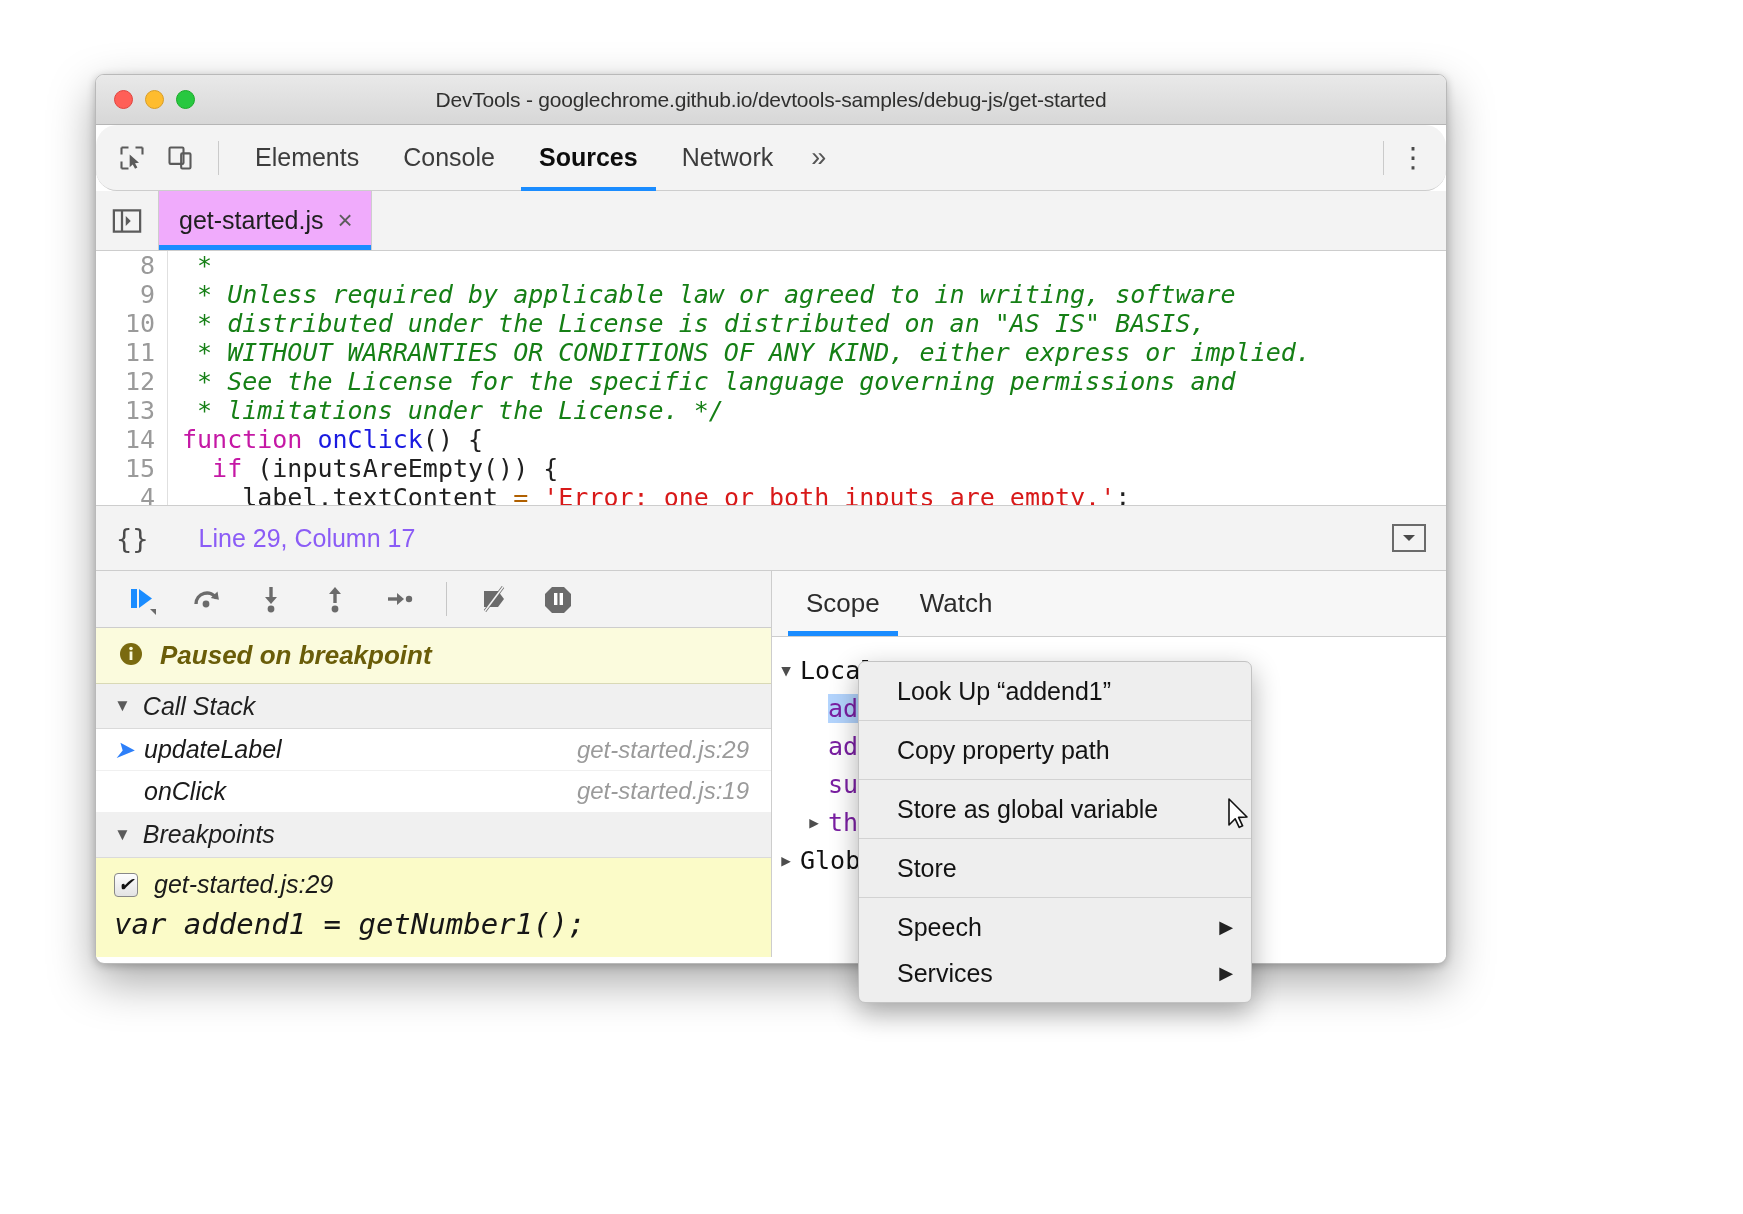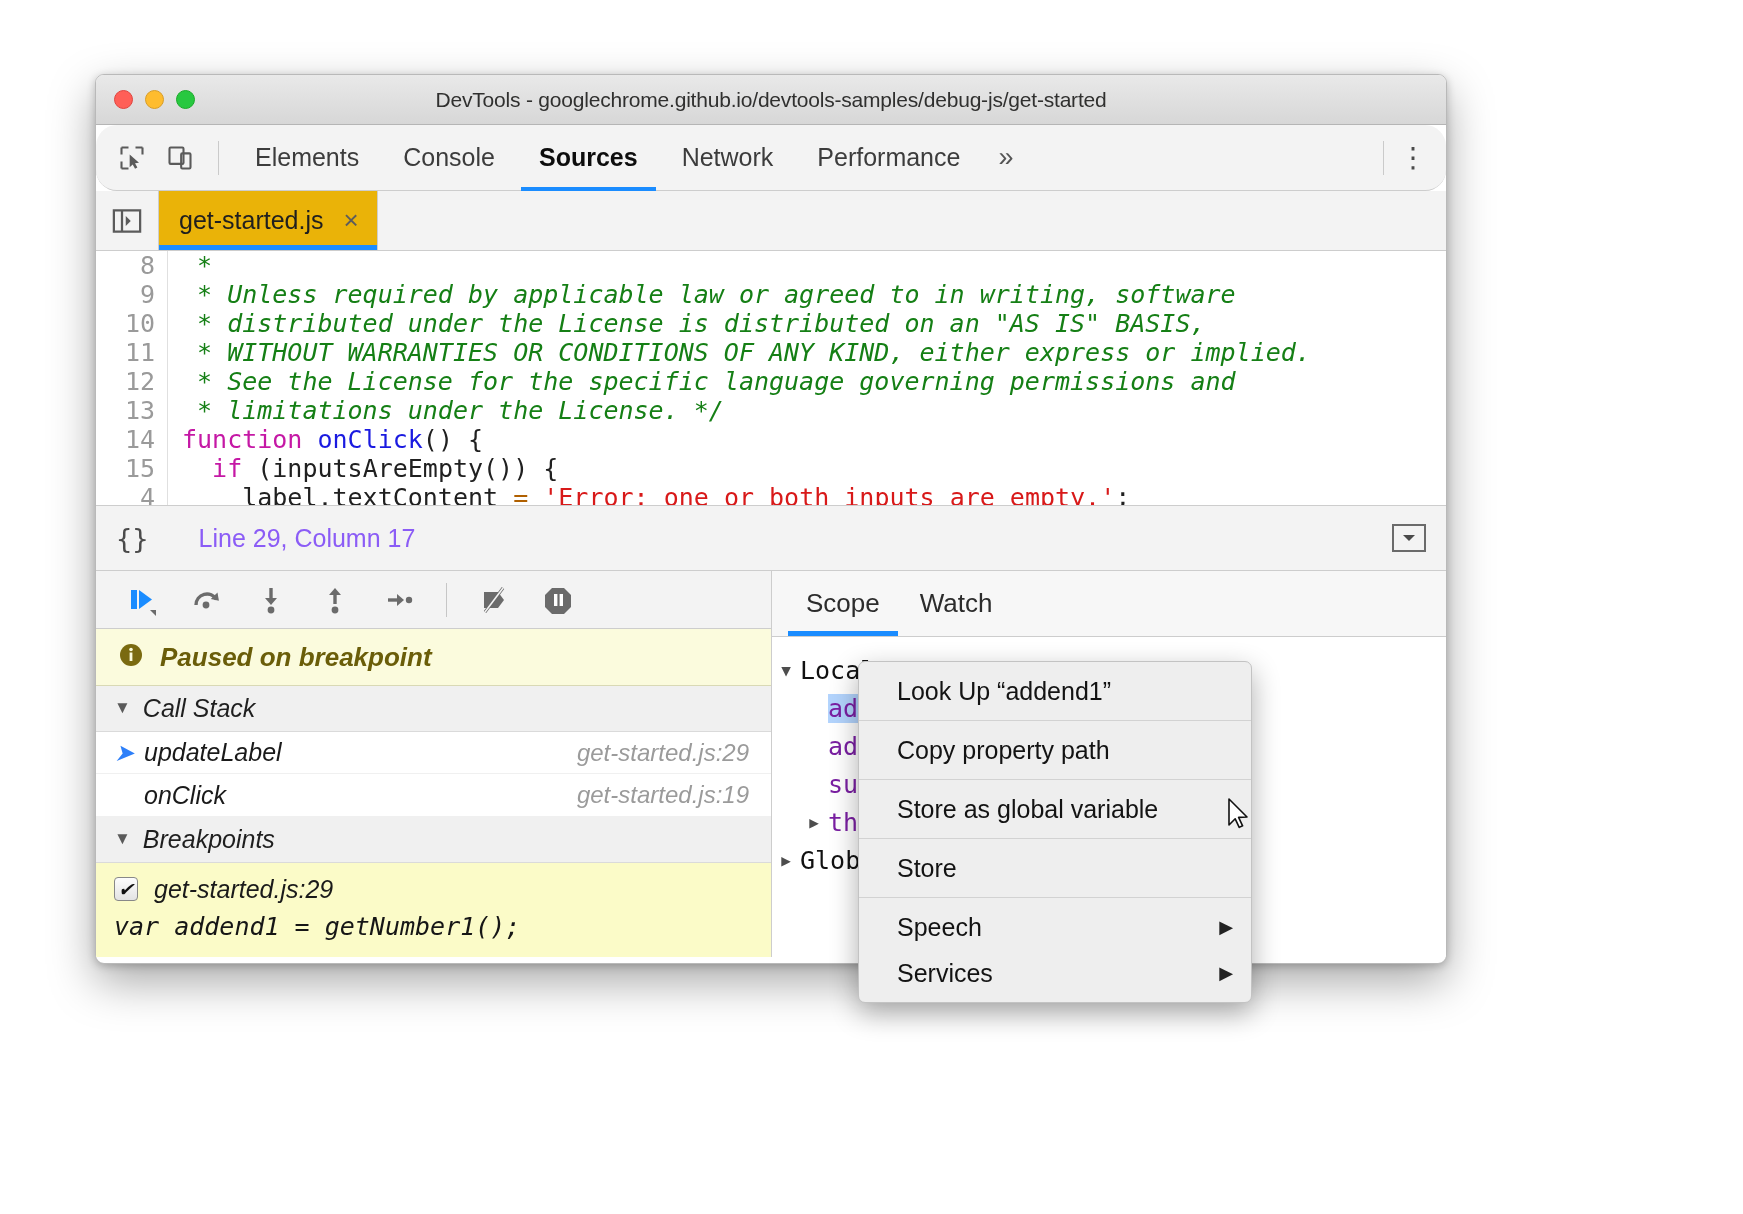--- a/index.html
+++ b/index.html
@@ -87,23 +87,23 @@
     background: #f3f3f3;
     border-bottom: 1px solid #cdcdcd;
     display: flex; align-items: stretch;
   }
   .panel-toggle {
     width: 62px; display: flex; align-items: center; justify-content: center;
     color: #5b5b5b;
   }
   .file-tab {
     position: relative;
-    display: flex; align-items: center; gap: 20px;
+    display: flex; align-items: center; gap: 14px;
     padding: 0 18px 0 20px;
-    background: #eab308;
+    background: #f0abfc;
     border-left: 1px solid #cdcdcd; border-right: 1px solid #cdcdcd;
     font-size: 25px; color: #1f1f1f;
   }
   .file-tab::after {
     content:""; position: absolute; left:0; right:0; bottom:0; height:5px; background:#1a8cff;
   }
   .file-close { font-size: 26px; color: #5c5c5c; }
 
   
   .editor {
@@ -183,21 +183,21 @@
   .bp-item { background: #fbfbc8; padding: 12px 18px 16px 18px; }
   .bp-row1 { display: flex; align-items: center; gap: 16px; font-size: 25px; color: #1a1a1a; }
   .bp-check {
     width: 24px; height: 24px; border: 1px solid #888; border-radius: 4px;
     background: linear-gradient(#fdfdfd,#e3e3e3);
     display:flex; align-items:center; justify-content:center;
     font-size: 19px; color: #111; line-height: 1;
   }
   .bp-code {
     margin-top: 8px; font-family: "DejaVu Sans Mono", monospace;
-    font-size: 25px; color: #161616;
+    font-size: 29px; color: #161616;
   }
 
   
   .sw-tabbar { height: 66px; background: #f7f7f7; border-bottom: 1px solid #cdcdcd; display: flex; align-items: stretch; padding-left: 14px;}
   .sw-tab { position: relative; display:flex; align-items:center; padding: 0 20px; font-size: 26px; color: #2c2c2c; }
   .sw-tab.active::after { content:""; position:absolute; left:2px; right:2px; bottom:0; height:5px; background:#1a8cff; }
 
   
   .scope-body { padding: 14px 0 0 0; font-family: "DejaVu Sans Mono", monospace; font-size: 25px; }
   .sc-row { height: 38px; display: flex; align-items: center; white-space: pre; }
@@ -261,21 +261,20 @@
           <rect x="3" y="3" width="12" height="14" rx="1"></rect>
           <rect x="13" y="8" width="8" height="13" rx="1"></rect>
         </svg>
       </div>
       <div class="vdivider"></div>
       <div class="dt-tabs">
         <div class="dt-tab">Elements</div>
         <div class="dt-tab">Console</div>
         <div class="dt-tab active">Sources</div>
         <div class="dt-tab">Network</div>
-        <div class="dt-tab">Performance</div>
         <div class="dt-more">»</div>
       </div>
       <div class="tabbar-right">
         <div class="vdivider"></div>
         <div class="kebab">⋮</div>
       </div>
     </div>
 
     <div class="filebar">
       <div class="panel-toggle">

